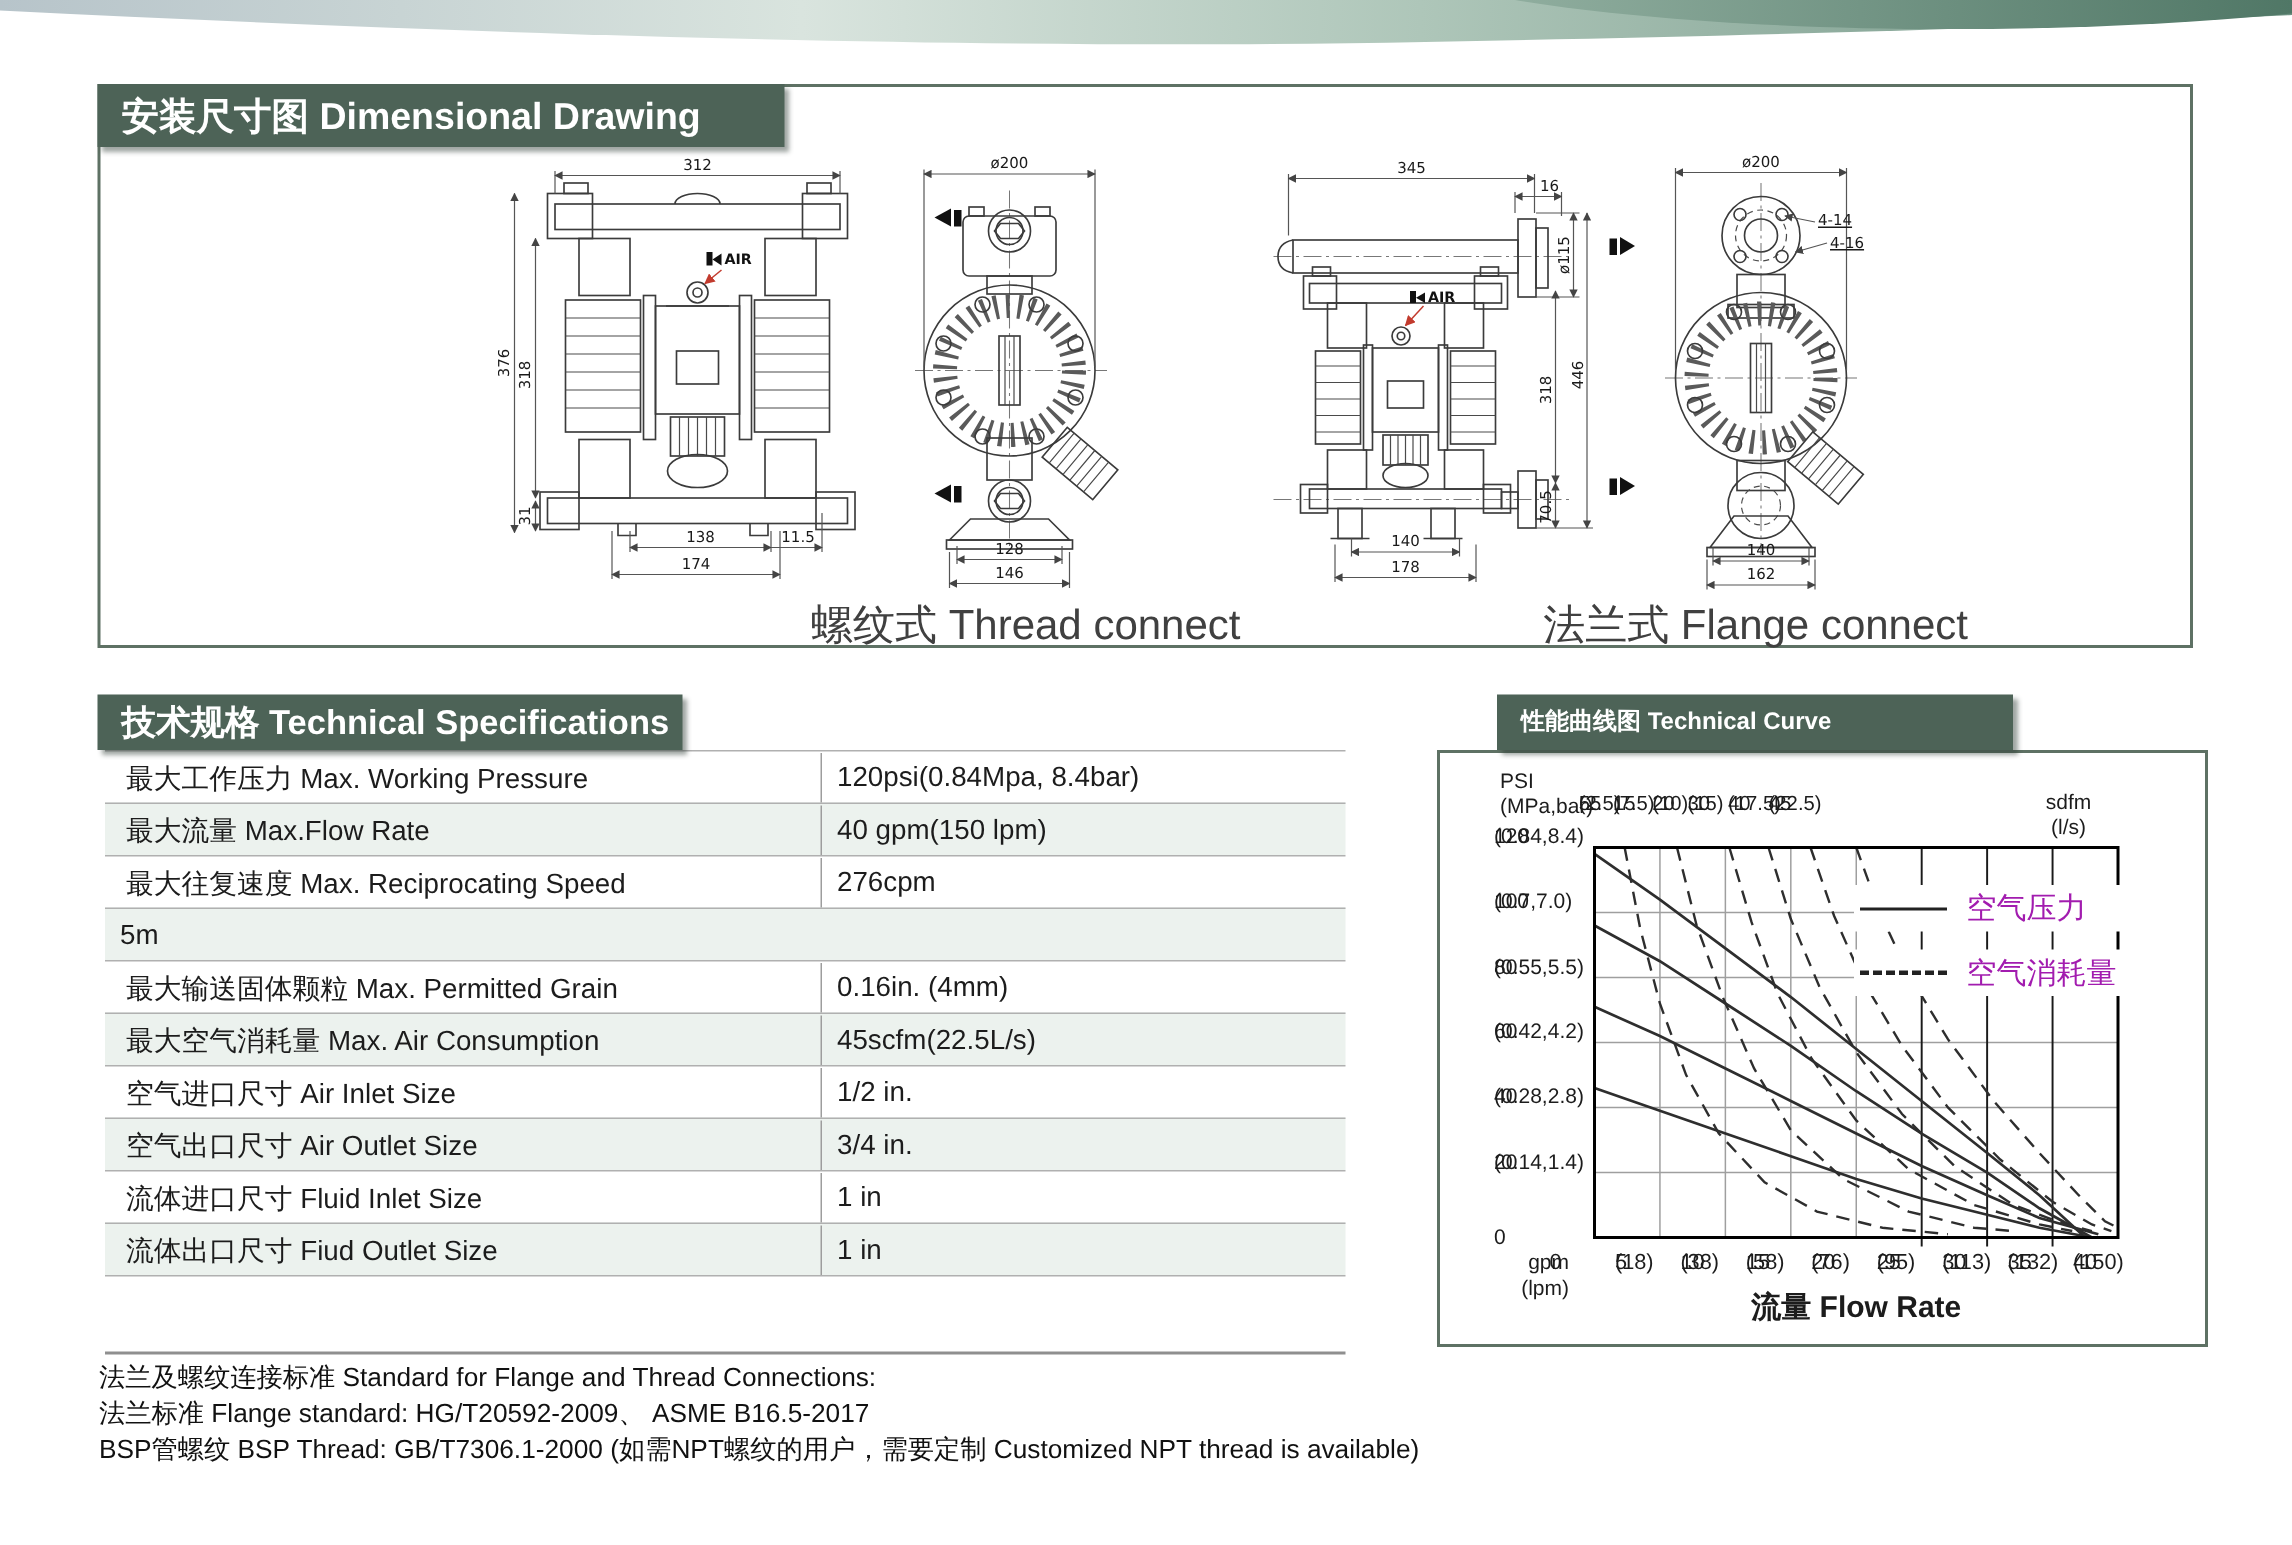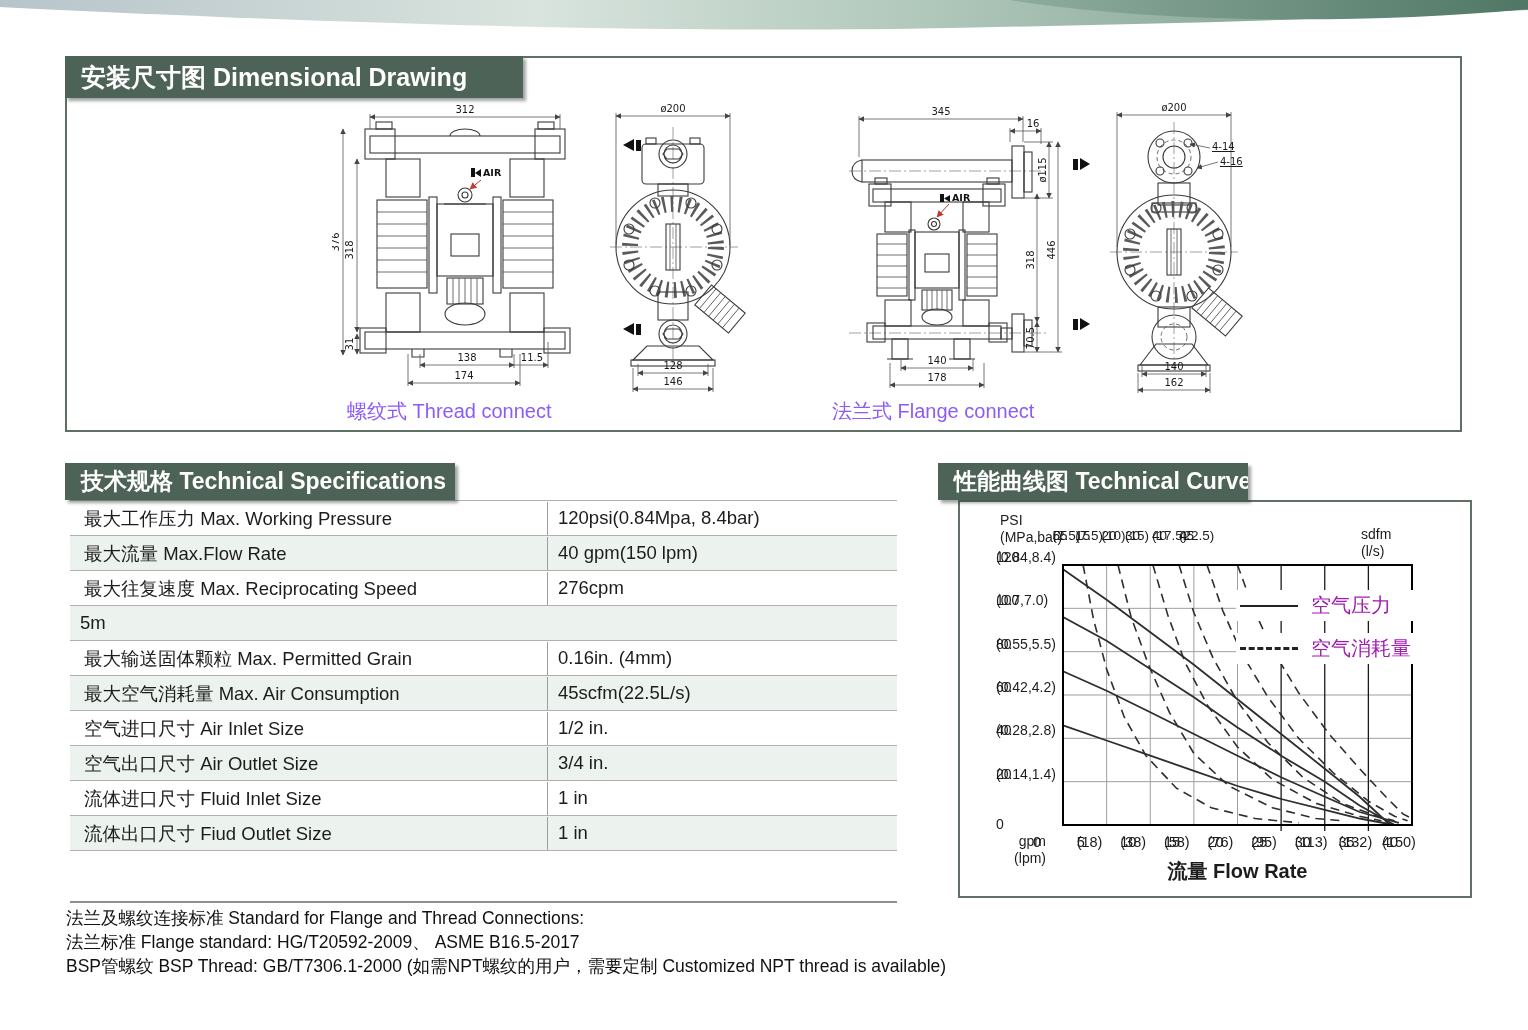--- a/index.html
+++ b/index.html
@@ -16,21 +16,21 @@
   .draw{position:absolute}
   .tl{stroke:#3b3b3b;stroke-width:1.1;fill:none}
   .tl2{stroke:#4a4a4a;stroke-width:.8;fill:none}
   .cline{stroke:#777;stroke-width:.7;fill:none;stroke-dasharray:12 3 2 3}
   .dim{stroke:#555;stroke-width:.8;fill:none}
   .dlab{font:10px "DejaVu Sans",sans-serif;fill:#1a1a1a}
   .ribring{stroke:#5a5a5a;fill:none}
   .blk{fill:#111;stroke:none}
   .red{stroke:#c23b2e;stroke-width:1;fill:none}
   .airtxt{font:bold 9.5px "DejaVu Sans",sans-serif;fill:#111}
-  .cap{position:absolute;font-size:20px;text-align:left;color:#8b5cf6}
+  .cap{position:absolute;font-size:28px;text-align:right;color:#404040}
   
   #spec-table{position:absolute;left:70px;top:500px;width:827px;font-size:18.5px}
   .spec-row{display:flex;border-top:1.5px solid #b0b0b0;min-height:34px;align-items:center;background:#fff}
   .spec-row:nth-child(even){background:#ecf2ee}
   .spec-row:last-child{border-bottom:2px solid #8f8f8f;min-height:50px}
   .spec-label{width:478px;box-sizing:border-box;padding:4px 8px 4px 14px;
               border-right:1.5px solid #9d9d9d;display:flex;align-items:center}
   .spec-value{flex:1;padding:4px 10px;display:flex;align-items:center;white-space:pre-line}
   .spec-row:last-child .spec-value{font-size:15.5px;line-height:19px}
   
@@ -387,21 +387,21 @@
   <div class="spec-row">
     </div>
 </div>
 
 <div class="notes">
   <div>法兰及螺纹连接标准 Standard for Flange and Thread Connections:</div>
   <div>法兰标准 Flange standard: HG/T20592-2009、 ASME B16.5-2017</div>
   <div>BSP管螺纹 BSP Thread: GB/T7306.1-2000 (如需NPT螺纹的用户，需要定制 Customized NPT thread is available)</div>
 </div>
 
-<div class="tab" style="left:938px;top:463px;width:310px;height:37px;font-size:23px">
+<div class="tab" style="left:998px;top:463px;width:344px;height:37px;font-size:16px">
   <span>性能曲线图 Technical Curve</span>
 </div>
 
 <div class="panel" style="left:958px;top:500px;width:514px;height:398px">
   <div id="curve-body">
     <svg id="curve-svg" width="510" height="394" viewBox="0 0 510 394">
         <line x1="103" y1="279.6666666666667" x2="452" y2="279.6666666666667" class="grid"></line>
         <line x1="103" y1="236.33333333333334" x2="452" y2="236.33333333333334" class="grid"></line>
         <line x1="103" y1="193" x2="452" y2="193" class="grid"></line>
         <line x1="103" y1="149.66666666666669" x2="452" y2="149.66666666666669" class="grid"></line>
@@ -510,21 +510,21 @@
         </div>
         <div class="tt" style="left: 219.09px; top: 26px;">
           <div>45</div>
           <div>(22.5)</div>
         </div>
       </div>
     <div class="unit" style="left:40px;top:10px">
       <div>PSI</div>
       <div>(MPa,bar)</div>
     </div>
-    <div class="unit" style="left:401px;top:24px;width:62px;text-align:left">
+    <div class="unit" style="left:388px;top:24px;width:62px;text-align:center">
       <div>sdfm</div>
       <div>(l/s)</div>
     </div>
     <div class="unit" style="left:28px;top:331px;width:58px;text-align:right">
       <div>gpm</div>
       <div>(lpm)</div>
     </div>
     <div class="xtitle" style="left:103px;top:356px;width:349px">流量 Flow Rate</div>
     <div class="legend">
       <div class="leg-item">

